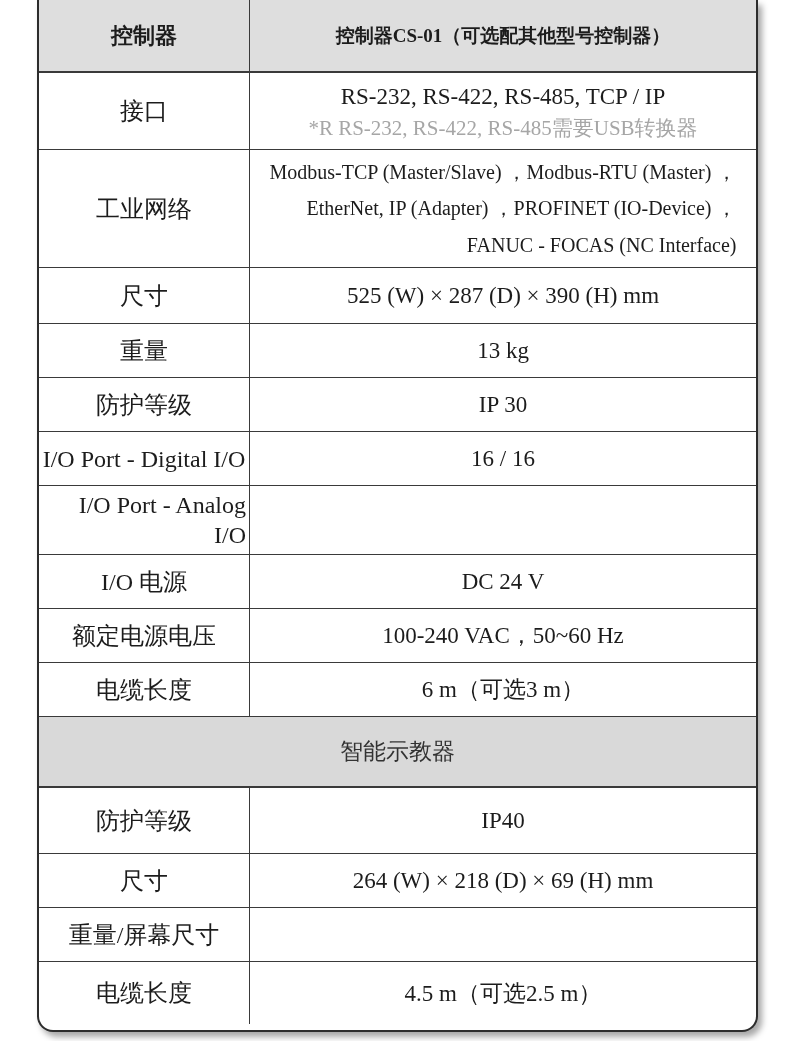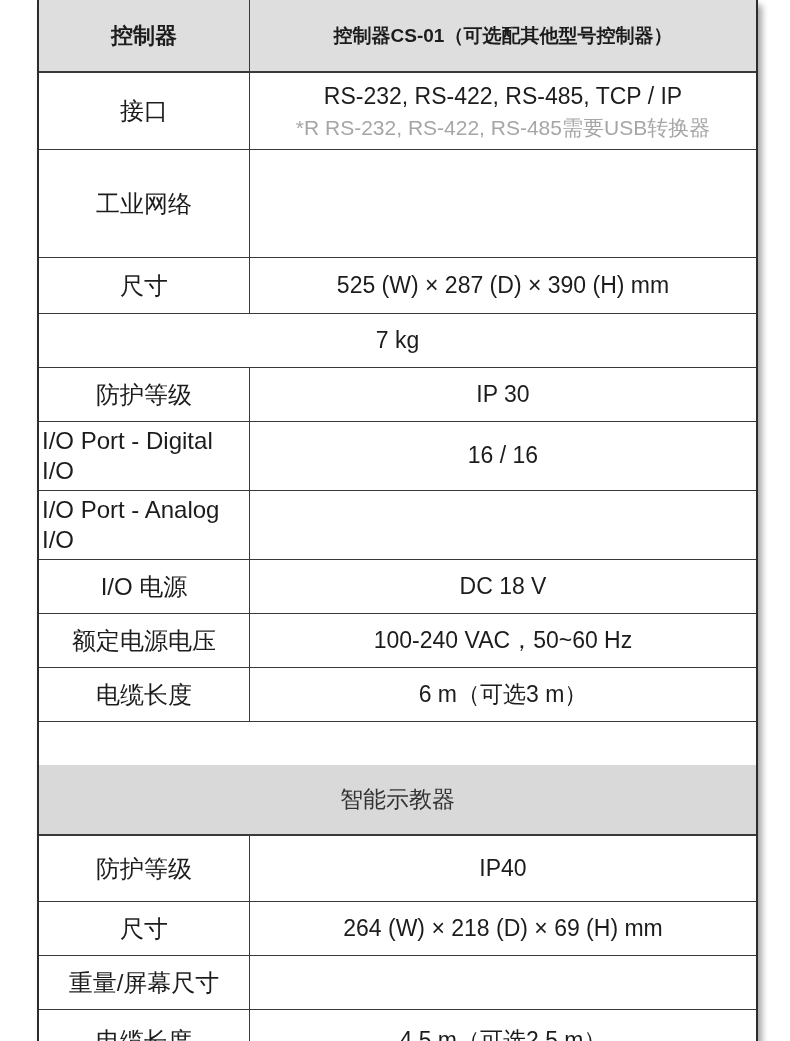--- a/index.html
+++ b/index.html
@@ -31,22 +31,23 @@
     display:flex;
     box-sizing:border-box;
     border-bottom:1.5px solid var(--border);
     align-items:stretch;
   }
   .cell{
     display:flex;
     flex-direction:column;
     justify-content:center;
     align-items:center;
-    text-align:left;
+    text-align:right;
     box-sizing:border-box;
+    font-family:Liberation Serif, serif;
   }
   .label-cell{
     width:211px;
     flex:0 0 211px;
     border-right:1.5px solid var(--border);
     font-size:24px;
     padding:4px 3px;
     line-height:1.25;
   }
   .value-cell{
@@ -71,21 +72,20 @@
   }
   .header-row .label-cell{font-size:22px;}
   .header-row .value-cell{font-size:19px;}
   
   .section-row{
     min-height:71px;
     border-bottom:2px solid var(--border);
     display:flex;
     align-items:center;
     justify-content:center;
-    margin-top:43px;
   }
   .section-title{
     font-size:23px;
     font-weight:500;
     color:#333333;
   }
   
   #rows1 .row{min-height:54px;}
   #rows1 .row:nth-child(1){min-height:77px;}
   #rows1 .row:nth-child(2){min-height:108px;}
@@ -114,33 +114,40 @@
   <div class="row">
     <div class="cell label-cell">接口</div>
     <div class="cell value-cell">
       <div class="value">RS-232, RS-422, RS-485, TCP / IP</div>
       <div class="note" style="color:#a6a6a6;">*R RS-232, RS-422, RS-485需要USB转换器</div>
     </div>
   </div>
 
   <div class="row">
     <div class="cell label-cell">工业网络</div>
+    <div class="cell value-cell">
+      <div class="value">Modbus-TCP (Master/Slave) ，Modbus-RTU (Master) ，
+EtherNet, IP (Adapter) ，PROFINET (IO-Device) ，
+FANUC - FOCAS (NC Interface)</div>
+
+    </div>
   </div>
 
   <div class="row">
     <div class="cell label-cell">尺寸</div>
     <div class="cell value-cell">
       <div class="value">525 (W) × 287 (D) × 390 (H) mm</div>
 
     </div>
   </div>
 
   <div class="row">
-    <div class="cell value-cell">
-      <div class="value">7 kg</div>
+    <div class="cell label-cell">重量</div>
+    <div class="cell value-cell">
+      <div class="value">13 kg</div>
 
     </div>
   </div>
 
   <div class="row">
     <div class="cell label-cell">防护等级</div>
     <div class="cell value-cell">
       <div class="value">IP 30</div>
 
     </div>
@@ -154,21 +161,21 @@
     </div>
   </div>
 
   <div class="row">
     <div class="cell label-cell">I/O Port - Analog I/O</div>
   </div>
 
   <div class="row">
     <div class="cell label-cell">I/O 电源</div>
     <div class="cell value-cell">
-      <div class="value">DC 18 V</div>
+      <div class="value">DC 24 V</div>
 
     </div>
   </div>
 
   <div class="row">
     <div class="cell label-cell">额定电源电压</div>
     <div class="cell value-cell">
       <div class="value">100-240 VAC，50~60 Hz</div>
 
     </div>

